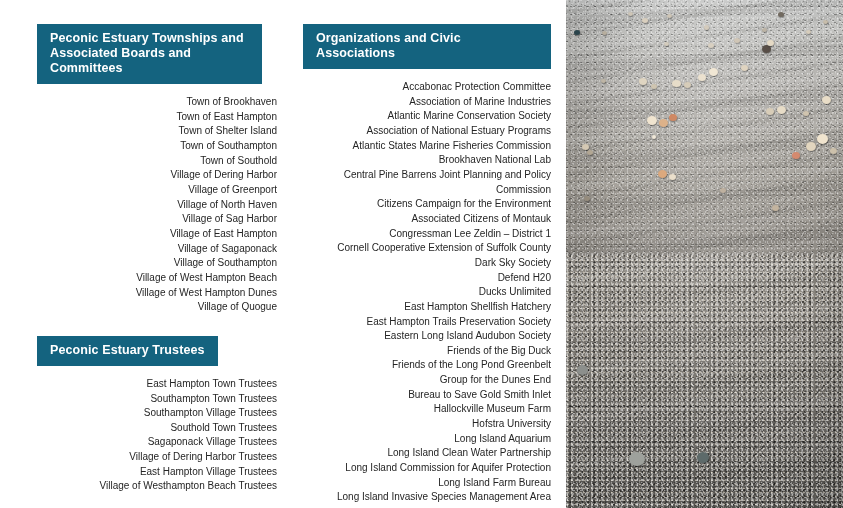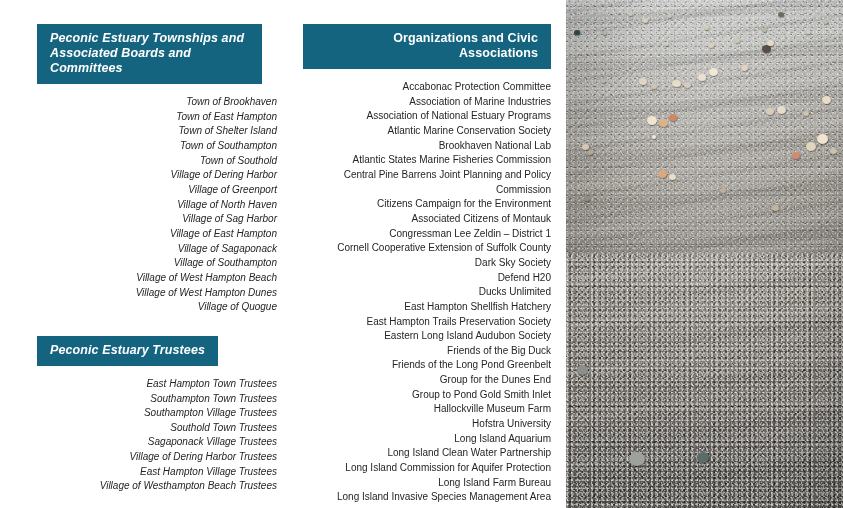--- a/index.html
+++ b/index.html
@@ -34,21 +34,21 @@
     background: #14637f;
     color: #ffffff;
     font-weight: bold;
     font-size: 12.5px;
     line-height: 15px;
     letter-spacing: 0.1px;
     padding: 7px 13px 8px 13px;
     box-sizing: border-box;
   }
   .section-header.full { display: block; width: 225px; }
-  .section-header.fit  { display: inline-block; text-align: right; }
+  .section-header.fit  { display: inline-block; }
 
   .item-list {
     margin: 0;
     padding: 0;
     list-style: none;
   }
   .item-list li {
     font-size: 10px;
     line-height: 14.65px;
     color: #252525;
@@ -167,21 +167,21 @@
     position: absolute;
     border-radius: 50%;
     box-shadow: 0.5px 1px 1.2px rgba(0,0,0,0.40);
   }
 </style>
 </head>
 <body>
 
 <div class="page">
 
-  <div class="col col-1" style="top:24px;font-style:italic;">
+  <div class="col col-1" style="top:24px;">
 
     <div class="section-header full">Peconic Estuary Townships and Associated Boards and Committees</div>
 
     <div class="spacer-after-header"></div>
 
     <ul class="item-list">
       <li>Town of Brookhaven</li>
       <li>Town of East Hampton</li>
       <li>Town of Shelter Island</li>
       <li>Town of Southampton</li>
@@ -219,39 +219,39 @@
 
   <div class="col col-2" style="top:24px;">
 
     <div class="section-header fit">Organizations and Civic Associations</div>
 
     <div class="spacer-after-header"></div>
 
     <ul class="item-list">
       <li>Accabonac Protection Committee</li>
       <li>Association of Marine Industries</li>
+      <li>Atlantic Marine Conservation Society</li>
       <li>Association of National Estuary Programs</li>
-      <li>Atlantic Marine Conservation Society</li>
+      <li>Atlantic States Marine Fisheries Commission</li>
       <li>Brookhaven National Lab</li>
-      <li>Atlantic States Marine Fisheries Commission</li>
       <li>Central Pine Barrens Joint Planning and Policy Commission</li>
       <li>Citizens Campaign for the Environment</li>
       <li>Associated Citizens of Montauk</li>
       <li>Congressman Lee Zeldin – District 1</li>
       <li>Cornell Cooperative Extension of Suffolk County</li>
       <li>Dark Sky Society</li>
       <li>Defend H20</li>
       <li>Ducks Unlimited</li>
       <li>East Hampton Shellfish Hatchery</li>
       <li>East Hampton Trails Preservation Society</li>
       <li>Eastern Long Island Audubon Society</li>
       <li>Friends of the Big Duck</li>
       <li>Friends of the Long Pond Greenbelt</li>
       <li>Group for the Dunes End</li>
-      <li>Group to Pond Gold Smith Inlet</li>
+      <li>Bureau to Save Gold Smith Inlet</li>
       <li>Hallockville Museum Farm</li>
       <li>Hofstra University</li>
       <li>Long Island Aquarium</li>
       <li>Long Island Clean Water Partnership</li>
       <li>Long Island Commission for Aquifer Protection</li>
       <li>Long Island Farm Bureau</li>
       <li>Long Island Invasive Species Management Area</li>
     </ul>
   </div>
 

